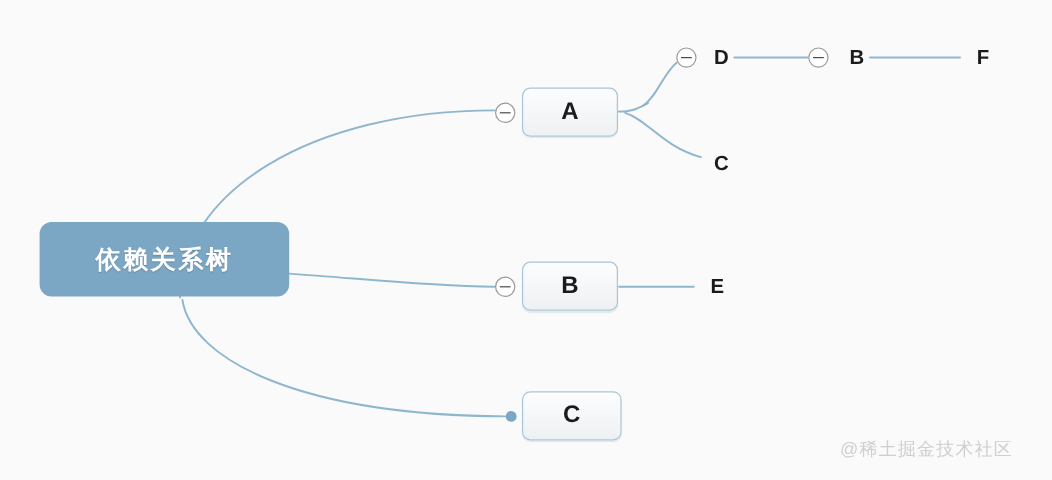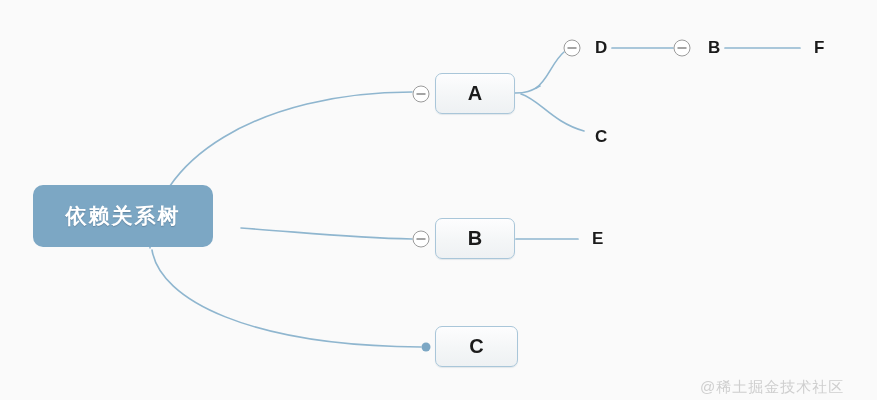--- a/index.html
+++ b/index.html
@@ -123,21 +123,21 @@
         <path d="M 152 250 C 160 300 250 346 421 347" stroke-width="1.6"></path>
         <path d="M 515 93 C 528 93 532 90 540 86" stroke-width="1.6"></path>
         <path d="M 536 88 C 548 80 552 62 564 52" stroke-width="1.6"></path>
         <path d="M 521 94 C 540 100 552 122 584 131" stroke-width="1.6"></path>
         <path d="M 612 48 L 673 48" stroke-width="1.7"></path>
         <path d="M 725 48 L 800 48" stroke-width="1.7"></path>
         <path d="M 516 239 L 578 239" stroke-width="1.7"></path>
       </g>
   </svg>
 
-  <div class="root-node" style="left: 33px; top: 185px; width: 180px; height: 62px; background: rgb(124, 167, 196); color: rgb(255, 255, 255);">
+  <div class="root-node" style="left: 33px; top: 185px; width: 208px; height: 62px; background: rgb(124, 167, 196); color: rgb(255, 255, 255);">
     <span>依赖关系树</span>
   </div>
 
   <div id="box-nodes">
       <div class="box-node" style="left: 435px; top: 73px; width: 80px; height: 41px; border-color: rgb(169, 198, 217); color: rgb(27, 27, 27);">
         <span>A</span>
       </div>
       <div class="box-node" style="left: 435px; top: 218px; width: 80px; height: 41px; border-color: rgb(169, 198, 217); color: rgb(27, 27, 27);">
         <span>B</span>
       </div>
@@ -158,15 +158,15 @@
       <div class="toggle-minus" style="left: 421px; top: 94px; border-color: rgb(155, 155, 155);"></div>
       <div class="toggle-minus" style="left: 572px; top: 48px; border-color: rgb(155, 155, 155);"></div>
       <div class="toggle-minus" style="left: 682px; top: 48px; border-color: rgb(155, 155, 155);"></div>
       <div class="toggle-minus" style="left: 421px; top: 239px; border-color: rgb(155, 155, 155);"></div>
     </div>
 
   <div id="leaf-dots">
       <div class="leaf-dot" style="left: 426px; top: 347px; background: rgb(124, 167, 196);"></div>
     </div>
 
-  <div class="watermark" style="left: 700px; top: 387px; color: rgb(207, 207, 207);">@稀土掘金技术社区</div>
+  <div class="watermark" style="left: 700px; top: 375px; color: rgb(207, 207, 207);">@稀土掘金技术社区</div>
 
 </div>
 
 </body></html>

